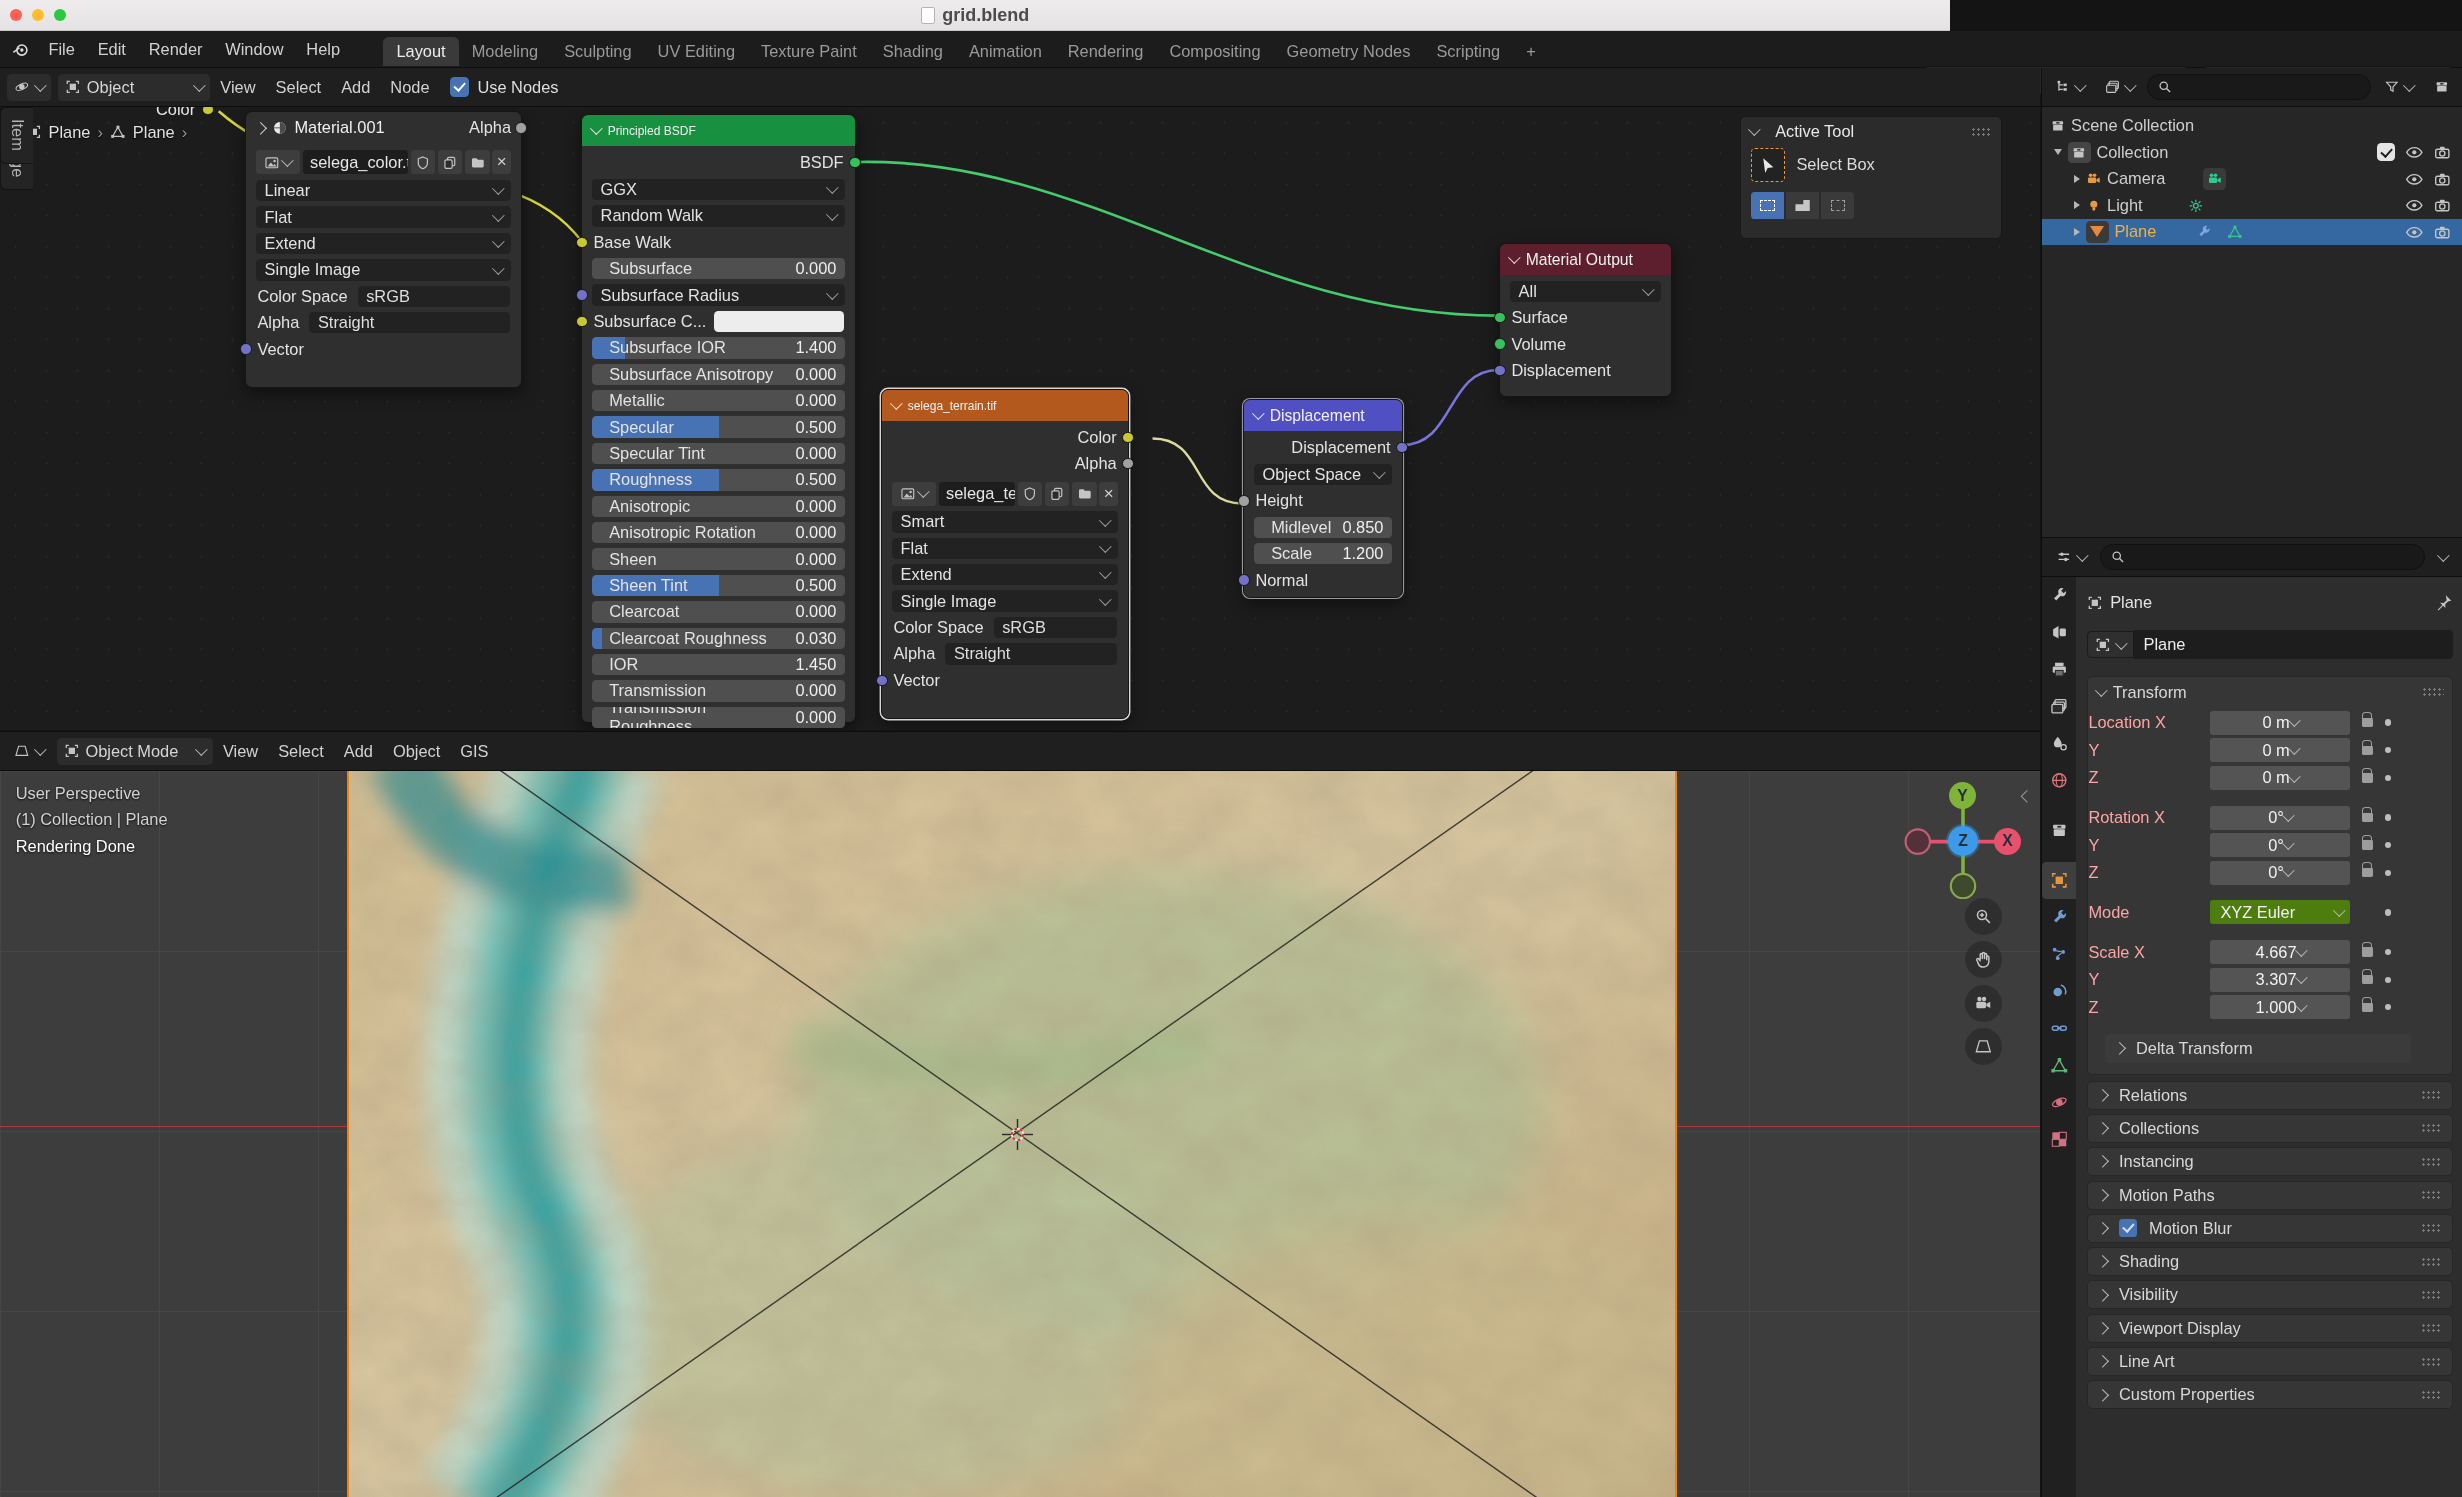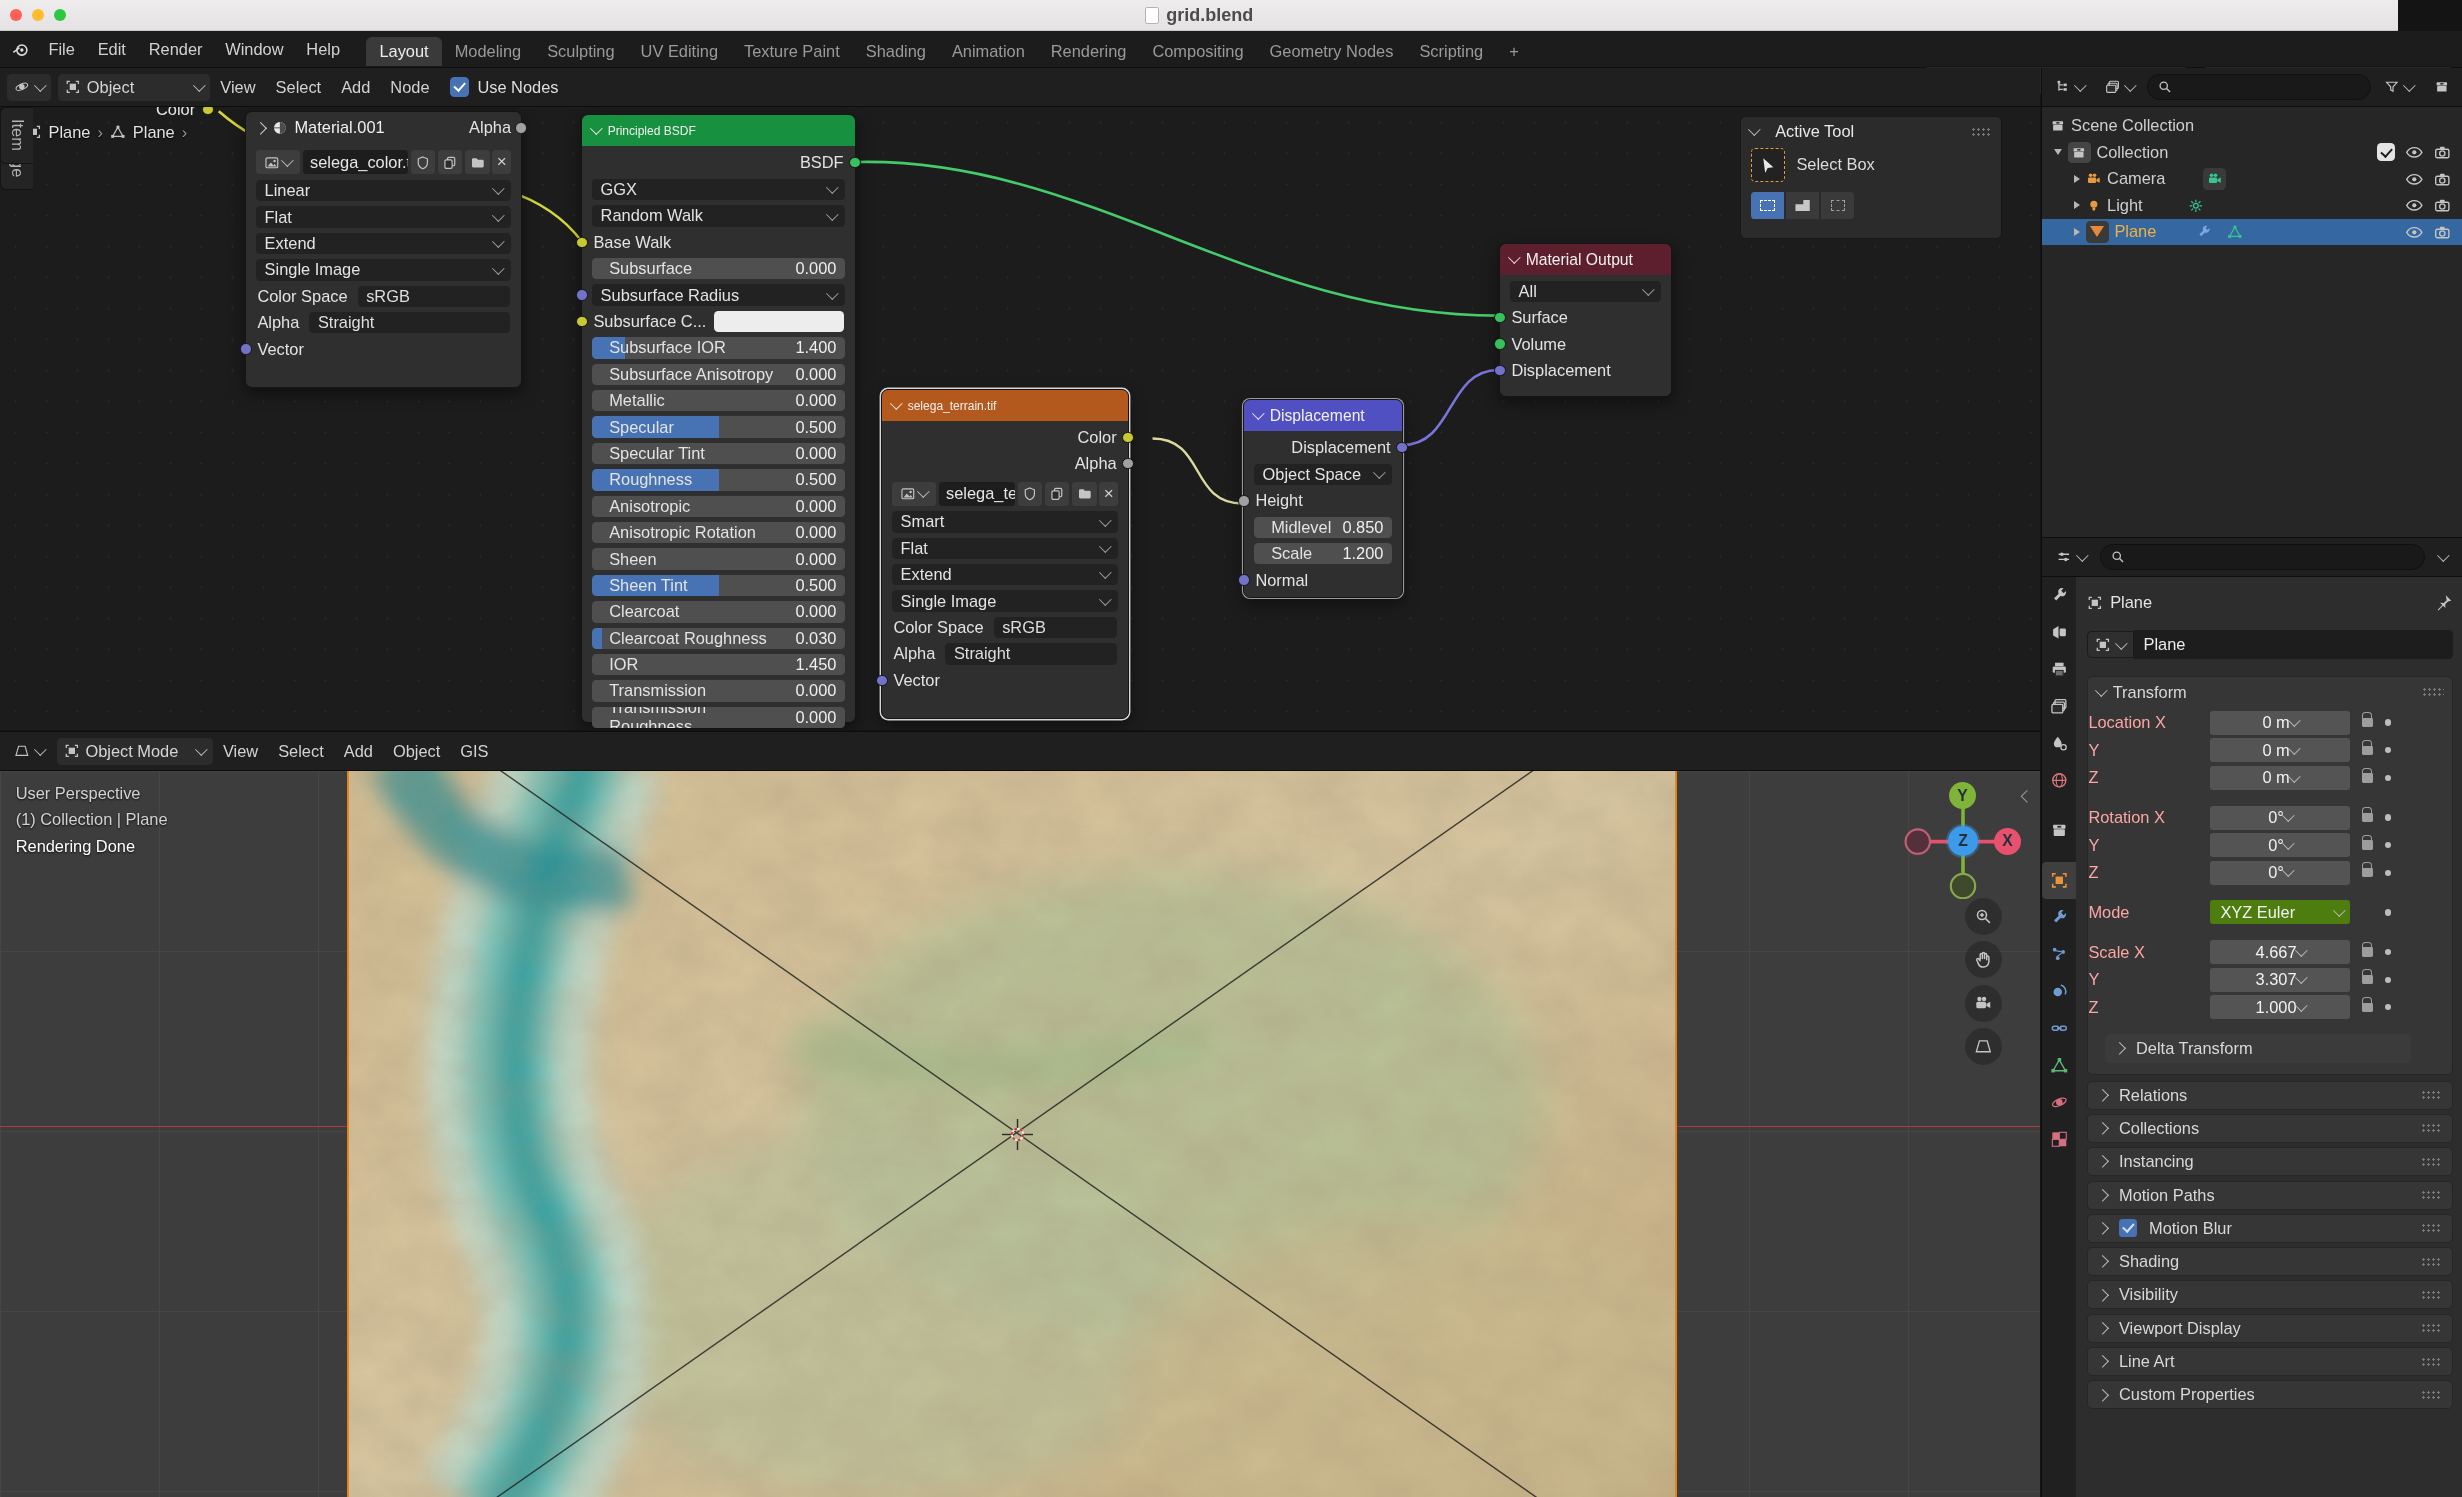--- a/index.html
+++ b/index.html
@@ -10,21 +10,21 @@
   .row{display:flex;align-items:center}
   .grow{flex:1}
   svg{display:block}
   .ic{width:18.6px;height:18.6px;color:#c4c4c4;flex:none}
   .ic.sm{width:15.7px;height:15.7px}
   .chv,.chvR,.chvL,.chvD{width:8.6px;height:8.6px;border-right:1.9px solid #b9b9b9;border-bottom:1.9px solid #b9b9b9;display:inline-block;flex:none}
   .chvD{transform:rotate(45deg) translate(-1.4px,-1.4px)}
   .chvR{transform:rotate(-45deg)}
   .chvL{transform:rotate(135deg)}
   
-  #macbar{left:0;top:0;width:2398px;height:31px;background:linear-gradient(#eeecec,#e4e2e2);border-bottom:0.7px solid #c8c6c6;display:flex;align-items:center}
+  #macbar{left:0;top:0;width:1950px;height:31px;background:linear-gradient(#eeecec,#e4e2e2);border-bottom:0.7px solid #c8c6c6;display:flex;align-items:center}
   .tl{width:12px;height:12px;border-radius:50%;margin-left:10px}
   #mactitle{position:absolute;left:0;right:0;text-align:center;color:#4c4c4c;font-weight:bold;font-size:18px}
   #docicon{display:inline-block;width:14.3px;height:17px;background:#fff;border:0.7px solid #b5b5b5;border-radius:2.1px;vertical-align:-3.6px;margin-right:7.1px}
   
   #topbar{left:0;top:31px;width:2462px;height:37px;background:#1c1c1c;border-bottom:0.7px solid #0e0e0e;display:flex;align-items:center}
   .menu-item{padding:4.3px 11.4px;color:#d2d2d2}
   .wtab{padding:5px 13px;color:#9a9a9a;border-radius:5.7px 5.7px 0 0;margin-top:4.3px}
   .wtab.active{background:#3a3a3a;color:#ececec}
   .idblock{height:29px;background:#272727;border:0.7px solid #161616;border-radius:5.7px;display:flex;align-items:center;padding:0 5.7px;gap:5.7px}
   .idname{color:#e8e8e8}
@@ -304,21 +304,21 @@
       <path d="M3 16l8-6" stroke="currentColor" stroke-width="2"></path>
     </svg>
   <div class="row">
 
   <span class="menu-item">File</span>
       <span class="menu-item">Edit</span>
       <span class="menu-item">Render</span>
       <span class="menu-item">Window</span>
       <span class="menu-item">Help</span>
     </div>
-  <div class="row" style="margin-left:15px">
+  <div class="row" style="margin-left:32px">
 
   <span class="wtab active">Layout</span>
       <span class="wtab">Modeling</span>
       <span class="wtab">Sculpting</span>
       <span class="wtab">UV Editing</span>
       <span class="wtab">Texture Paint</span>
       <span class="wtab">Shading</span>
       <span class="wtab">Animation</span>
       <span class="wtab">Rendering</span>
       <span class="wtab">Compositing</span>

